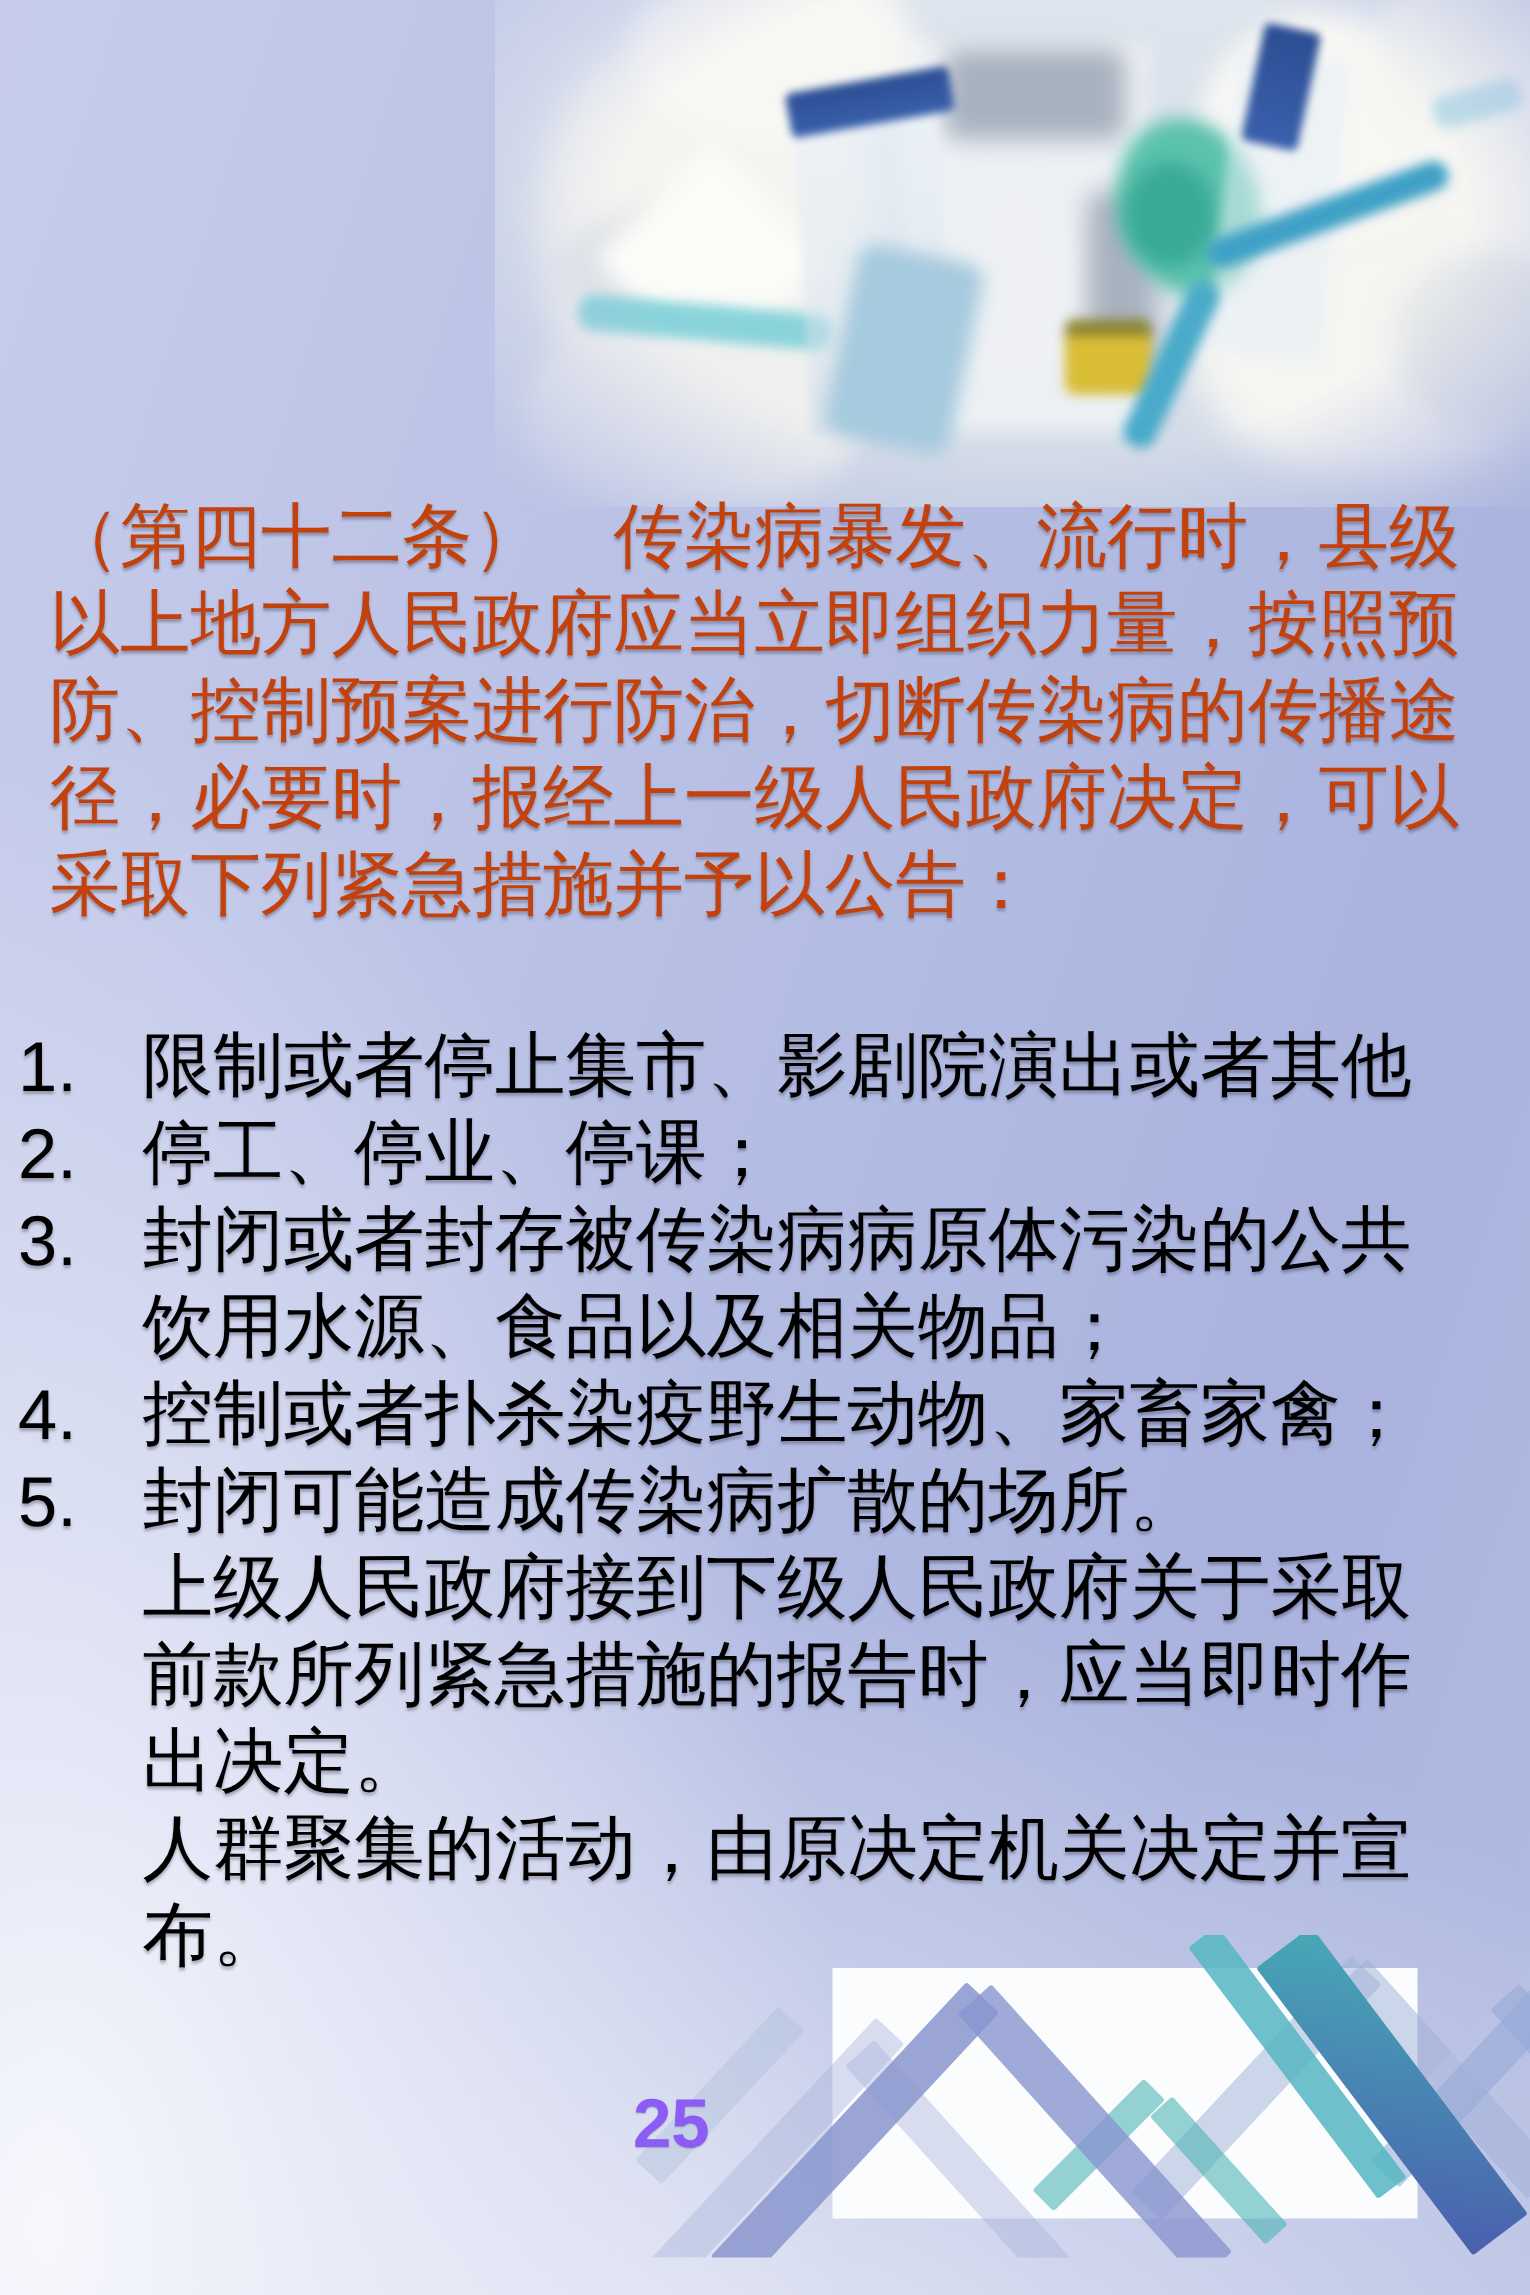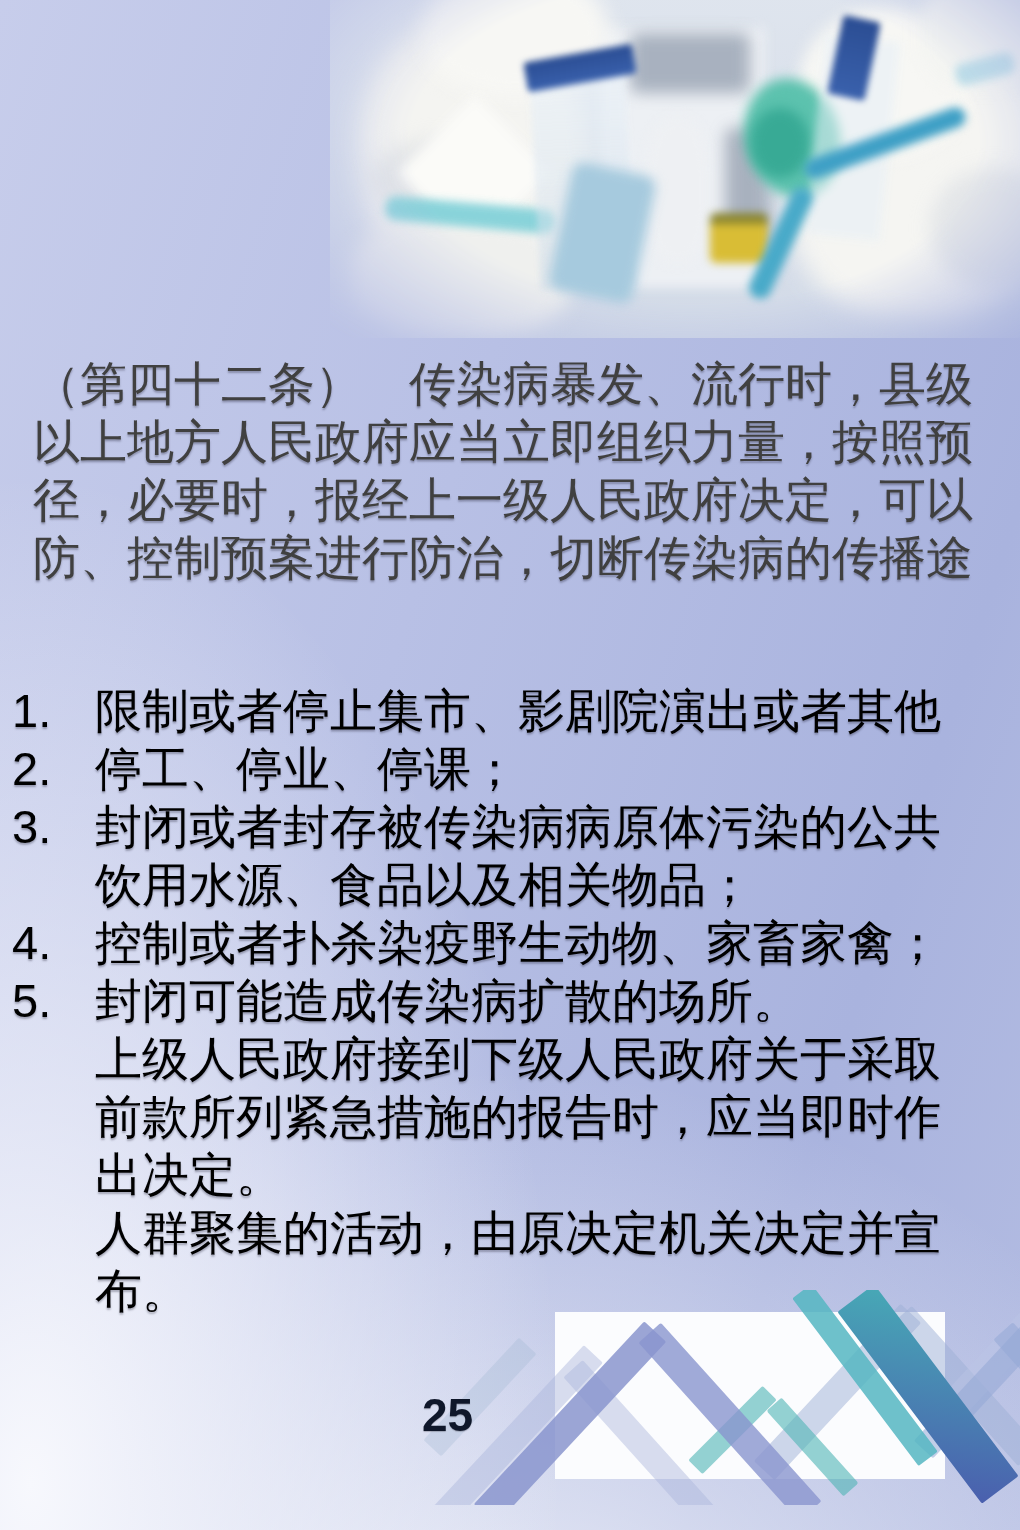--- a/index.html
+++ b/index.html
@@ -42,23 +42,22 @@
   .el-glassR{left:485px;top:50px;width:75px;height:200px;background:rgba(230,238,246,.55);transform:rotate(6deg);}
   .el-barR{left:505px;top:30px;width:38px;height:80px;background:linear-gradient(#2b4d93,#3a61ad);transform:rotate(12deg);border-radius:4px;}
   .el-strapR1{left:470px;top:145px;width:170px;height:20px;background:#3fa0c6;transform:rotate(-20deg);border-radius:10px;}
   .el-strapR2{left:440px;top:195px;width:22px;height:120px;background:#49aac9;transform:rotate(25deg);border-radius:10px;}
   .el-armshade{left:600px;top:180px;width:130px;height:120px;background:#dfe2e6;opacity:.8;border-radius:50%;}
   .el-topright{left:590px;top:-10px;width:130px;height:110px;background:#f3f4f1;border-radius:40%;}
   .el-trimTR{left:625px;top:70px;width:60px;height:22px;background:#bcdde8;transform:rotate(-15deg);border-radius:8px;}
   
   .article{
     position:absolute;left:33px;top:328px;width:970px;z-index:3;
-    font-size:47px;line-height:58px;color:#404040;
+    font-size:47px;line-height:58px;color:#c2410c;
     text-shadow:0 2px 2px rgba(40,40,60,.35);
-    margin-top:27px;
   }
   .article .ln{white-space:nowrap;}
   .measures{position:absolute;left:12px;top:682px;width:1000px;z-index:3;
     font-size:47px;line-height:58px;color:#000;text-shadow:0 2px 2px rgba(40,40,60,.35);}
   .m-item{display:flex;}
   .m-num{width:83px;flex:0 0 83px;}
   .m-body{flex:1;font-family:Liberation Serif, serif;}
   .m-body .ln{white-space:nowrap;}
   
   .decor{position:absolute;left:420px;top:1290px;width:600px;height:215px;z-index:2;overflow:hidden;}
@@ -75,21 +74,21 @@
   .r6{left:340px;top:73px;width:210px;height:24px;background:#55b6c2;opacity:.85;transform:rotate(53deg);}
   .r7a{left:260px;top:130px;width:105px;height:20px;background:#4fb4b4;opacity:.6;transform:rotate(-45deg);}
   .r7b{left:335px;top:147px;width:115px;height:20px;background:#4fb4b4;opacity:.6;transform:rotate(48deg);}
   .r8a{left:478px;top:88px;width:160px;height:26px;background:#93a7d5;opacity:.55;transform:rotate(-47deg);}
   .r8b{left:560px;top:80px;width:140px;height:26px;background:#93a7d5;opacity:.55;transform:rotate(48deg);}
   .r9{left:500px;top:40px;width:180px;height:30px;background:#bcc6e6;opacity:.4;transform:rotate(-47deg);}
   .r10{left:-10px;top:95px;width:140px;height:24px;background:#9fb6cf;opacity:.3;transform:rotate(-47deg);}
   
   .pagenum{
     position:absolute;left:422px;top:1388px;z-index:4;
-    font-size:46px;font-weight:bold;color:#0f172a;
+    font-size:46px;font-weight:bold;color:#8b5cf6;
     text-shadow:0 1px 1px rgba(60,60,70,.3);
   }
 </style>
 </head>
 <body>
 
 <div class="photo">
   <div class="el-interior pf-blur6"></div>
   <div class="el-clut1 pf-blur8"></div>
   <div class="el-clut2 pf-blur8"></div>
@@ -113,22 +112,23 @@
   <div class="el-strapR1 pf-blur4"></div>
   <div class="el-strapR2 pf-blur4"></div>
   <div class="el-armshade pf-blur10"></div>
   <div class="el-topright pf-blur8"></div>
   <div class="el-trimTR pf-blur4"></div>
 </div>
 
 <div class="article">
   <div class="ln">（第四十二条）　传染病暴发、流行时，县级</div>
   <div class="ln">以上地方人民政府应当立即组织力量，按照预</div>
+  <div class="ln">防、控制预案进行防治，切断传染病的传播途</div>
   <div class="ln">径，必要时，报经上一级人民政府决定，可以</div>
-  <div class="ln">防、控制预案进行防治，切断传染病的传播途</div>
+  <div class="ln">采取下列紧急措施并予以公告：</div>
 </div>
 
 <div class="measures">
   <div class="m-item">
     <div class="m-num">1.</div>
     <div class="m-body">
       <div class="ln">限制或者停止集市、影剧院演出或者其他</div>
     </div>
   </div>
   <div class="m-item">

